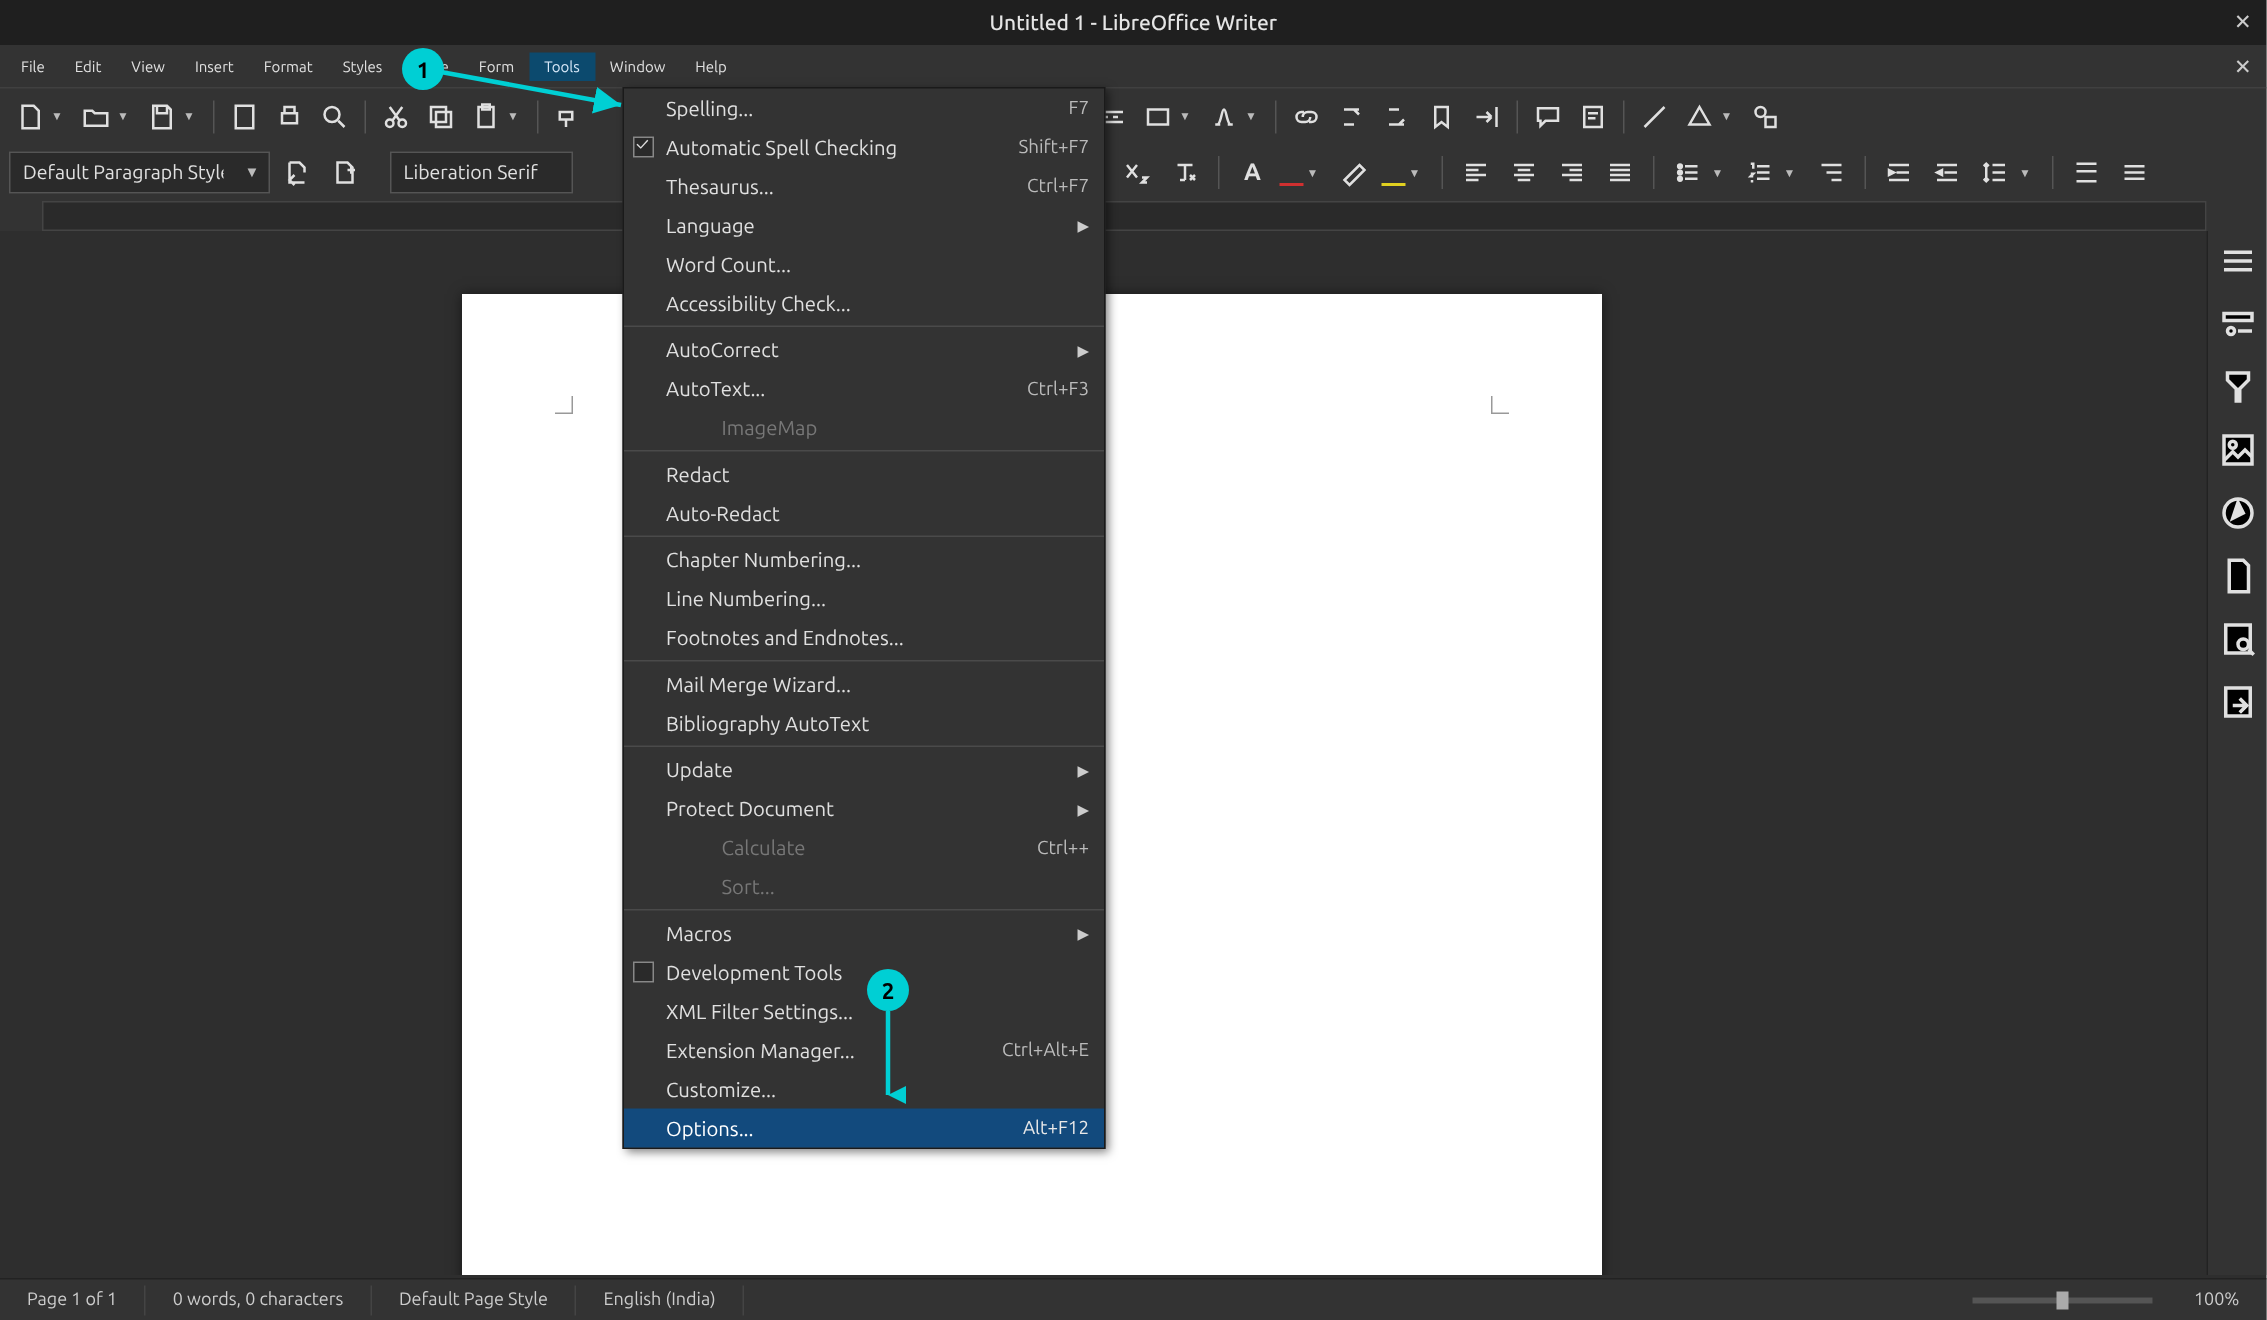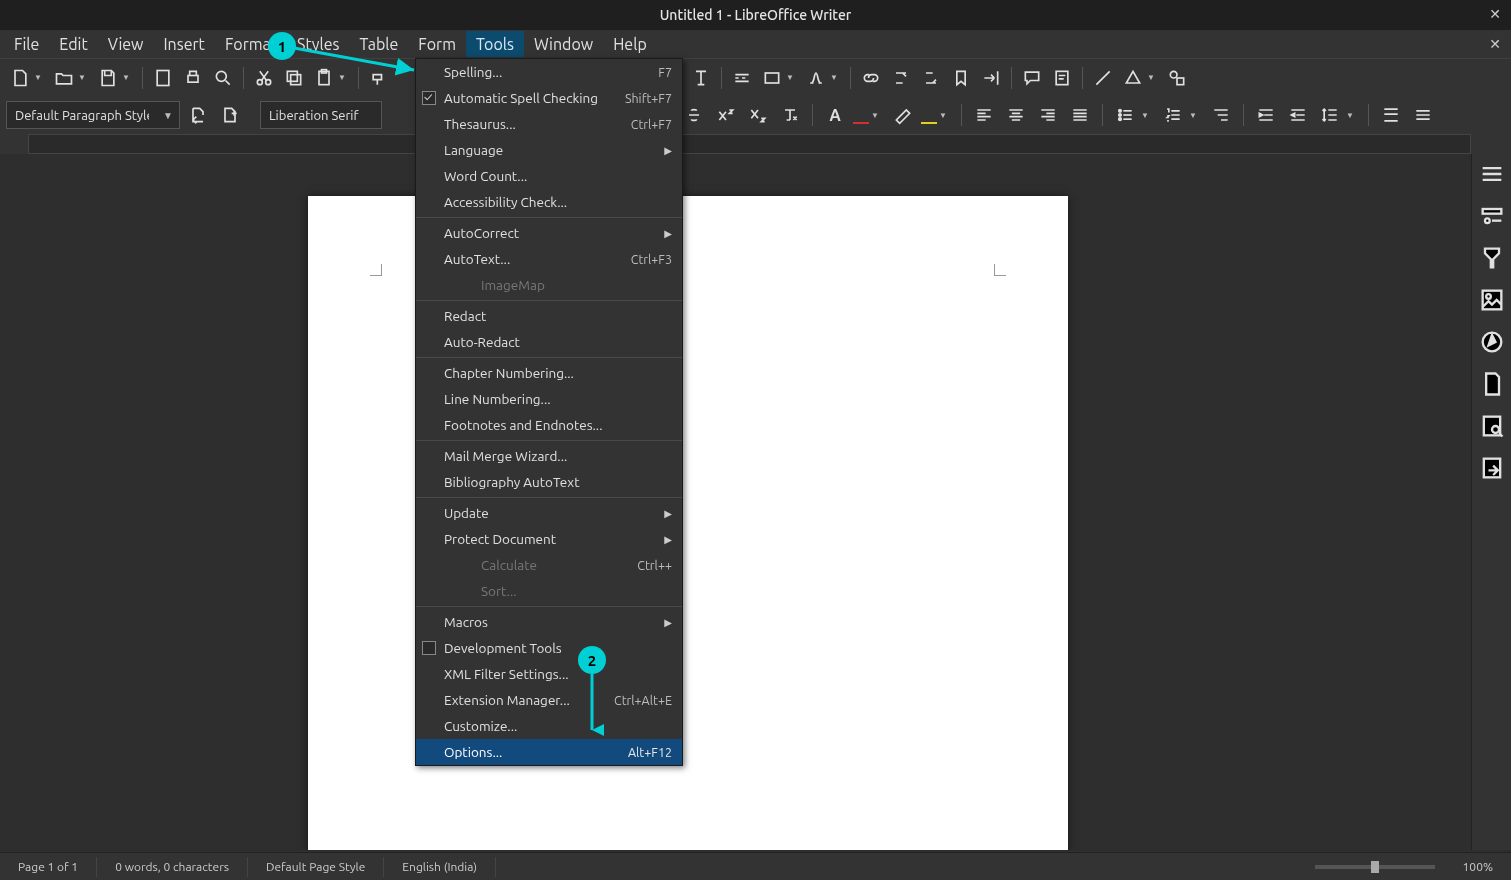--- a/index.html
+++ b/index.html
@@ -1,21 +1,21 @@
 <!DOCTYPE html>
 <html><head>
 <meta charset="utf-8">
 <style>
 * { margin: 0; padding: 0; box-sizing: border-box; font-family: "Ubuntu", "Segoe UI", sans-serif; }
 body { background: #2e2e2e; color: #d0d0d0; overflow: hidden; width: 1511px; height: 880px; position: relative; }
 .titlebar { height: 30px; background: #1f1f1f; display: flex; align-items: center; justify-content: center; position: relative; }
 .titlebar-title { color: #e5e5e5; font-size: 14px; font-weight: 500; }
 .titlebar-close { position: absolute; right: 10px; top: 6px; color: #ccc; cursor: pointer; font-size: 14px; }
 .menubar { height: 28px; background: #333333; display: flex; align-items: center; padding: 0 4px; position: relative; }
-.menubar-item { padding: 4px 10px; font-size: 16px; color: #e0e0e0; cursor: pointer; }
+.menubar-item { padding: 4px 10px; font-size: 10px; color: #e0e0e0; cursor: pointer; }
 .menubar-item.active { background: #0c4a6e; color: #d8e8f8; }
 .menubar-close { position: absolute; right: 10px; color: #ccc; font-size: 14px; cursor: pointer; }
 .toolbar { height: 38px; background: #333333; display: flex; align-items: center; padding: 0 6px; gap: 2px; border-top: 1px solid #404040; }
 .tb-icon { width: 28px; height: 28px; display: flex; align-items: center; justify-content: center; color: #e0e0e0; cursor: pointer; border-radius: 3px; }
 .tb-icon svg { width: 20px; height: 20px; }
 .tb-sep { width: 1px; height: 22px; background: #555; margin: 0 4px; }
 .tb-arrow { width: 10px; font-size: 8px; color: #bbb; margin-left: -2px; margin-right: 4px; }
 .toolbar2 { height: 38px; background: #333333; display: flex; align-items: center; padding: 0 6px; gap: 4px; }
 .style-combo { display: flex; align-items: center; background: #2a2a2a; border: 1px solid #555; height: 28px; }
 .style-combo input { background: transparent; border: none; color: #e0e0e0; padding: 0 8px; font-size: 13px; outline: none; width: 150px; }
@@ -29,21 +29,21 @@
 .page-corner { position: absolute; width: 12px; height: 12px; border-left: 1px solid #999; border-top: 1px solid #999; }
 .sidebar { position: absolute; right: 0; top: 154px; bottom: 30px; width: 40px; background: #333333; border-left: 1px solid #222; display: flex; flex-direction: column; align-items: center; padding-top: 6px; gap: 14px; }
 .sidebar-icon { width: 28px; height: 28px; display: flex; align-items: center; justify-content: center; color: #e0e0e0; cursor: pointer; }
 .statusbar { position: absolute; bottom: 0; left: 0; right: 0; height: 28px; background: #333333; border-top: 1px solid #222; display: flex; align-items: center; font-size: 12px; color: #ccc; }
 .status-seg { padding: 0 18px; border-right: 1px solid #444; height: 20px; display: flex; align-items: center; }
 .status-seg.noborder { border-right: none; }
 .status-spacer { flex: 1; }
 .zoom-slider { width: 120px; height: 4px; background: #555; position: relative; margin: 0 10px; }
 .zoom-handle { position: absolute; width: 8px; height: 12px; background: #aaa; top: -4px; left: 50%; transform: translateX(-50%); }
 
-.dropdown { position: absolute; left: 415px; top: 58px; width: 268px; background: #333333; border: 1px solid #1a1a1a; box-shadow: 2px 2px 6px rgba(0,0,0,0.5); z-index: 100; }
+.dropdown { position: absolute; left: 415px; top: 58px; width: 322px; background: #333333; border: 1px solid #1a1a1a; box-shadow: 2px 2px 6px rgba(0,0,0,0.5); z-index: 100; }
 .dd-item { display: flex; align-items: center; height: 26px; padding: 0 10px 0 28px; font-size: 13.5px; color: #e0e0e0; cursor: pointer; position: relative; }
 .dd-item.disabled { color: #777; margin-left: 37px; }
 .dd-item.selected { background: #124a7d; color: #fff; gap: 48px; }
 .dd-item .check { position: absolute; left: 6px; width: 14px; height: 14px; border: 1px solid #888; background: #2a2a2a; }
 .dd-item .check.on::after { content: "✓"; position: absolute; left: 1px; top: -2px; font-size: 12px; color: #e0e0e0; }
 .dd-item .shortcut { margin-left: auto; color: #bbb; font-size: 12.5px; }
 .dd-item.selected .shortcut { color: #e8e8e8; }
 .dd-item .submenu-arrow { margin-left: auto; font-size: 10px; color: #ccc; }
 .dd-sep { height: 1px; background: #4a4a4a; margin: 2px 0; }
 

